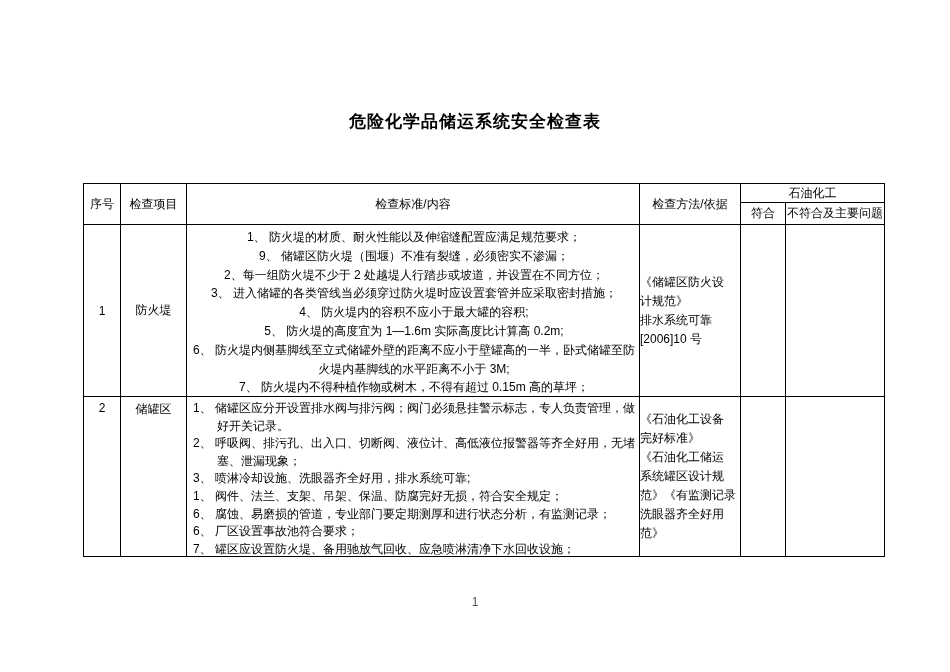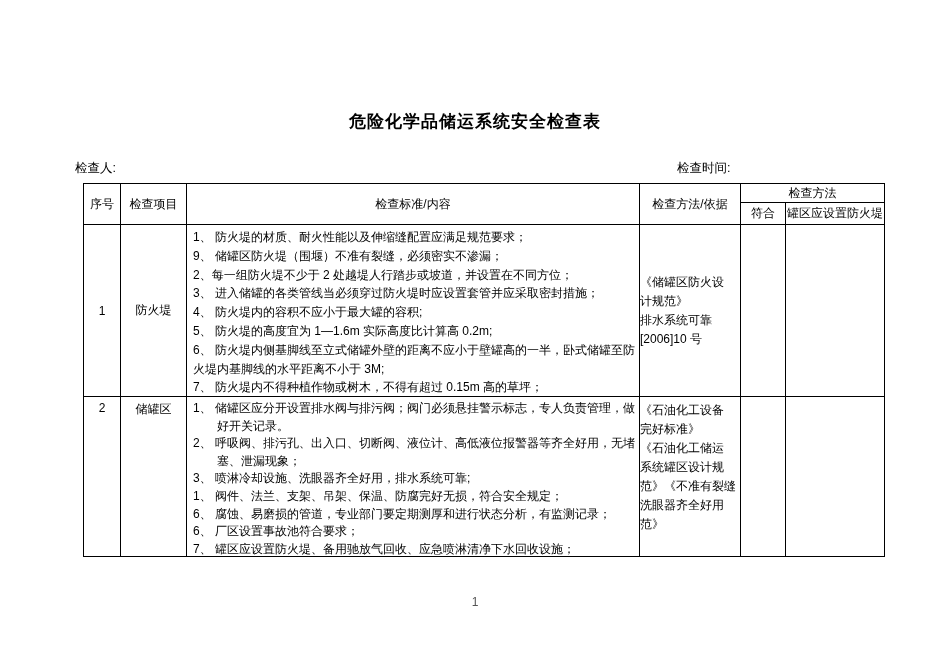--- a/index.html
+++ b/index.html
@@ -29,70 +29,66 @@
   tr.body-row-2 { height:159px; }
 
   td.seq-cell, td.item-cell { text-align:center; }
   tr.body-row-1 td.seq-cell, tr.body-row-1 td.item-cell { vertical-align:middle; }
   tr.body-row-2 td.seq-cell, tr.body-row-2 td.item-cell { vertical-align:top; padding-top:4px; }
 
   td.std-cell { vertical-align:top; }
   .std-wrap { padding:3px 4px 0 6px; overflow:hidden; }
   tr.body-row-1 .std-wrap { height:168px; }
   tr.body-row-2 .std-wrap { height:156px; }
-  tr.body-row-1 .std-item { line-height:18.8px; }
+  tr.body-row-1 .std-item { line-height:18.8px;text-align:center; }
   tr.body-row-2 .std-item { line-height:17.6px; padding-left:24px; text-indent:-24px; }
 
   td.method-cell { text-align:left; }
   tr.body-row-1 td.method-cell { vertical-align:middle; }
-  tr.body-row-2 td.method-cell { vertical-align:top; padding-top:4px; }
+  tr.body-row-2 td.method-cell { vertical-align:top; padding-top:13px; }
   .method-line { line-height:19px; }
   .method-wrap { overflow:hidden; }
   tr.body-row-1 .method-wrap { max-height:169px; }
   tr.body-row-2 .method-wrap { max-height:153px; }
 
   td.eval-cell { vertical-align:top; }
 
   .page-num {
     position:absolute; top:595px; left:0; width:100%;
     text-align:center; font-size:12px; color:#555;
   }
 </style>
 </head>
 <body>
 
 <div class="page">
 
   <div class="doc-title">危险化学品储运系统安全检查表</div>
 
-  <div class="meta-row">
-    <span class="meta-inspector">检查人:</span>
-    <span class="meta-time">检查时间:</span>
-  </div>
 
   <table class="check">
     <colgroup>
       <col style="width:37px">
         <col style="width:66px">
         <col style="width:453px">
       <col style="width:101px">
         <col style="width:45px">
         <col style="width:99px">
     </colgroup>
     <thead>
       <tr class="hrow-1">
         <th rowspan="2">序号</th>
         <th rowspan="2">检查项目</th>
         <th rowspan="2">检查标准/内容</th>
         <th rowspan="2">检查方法/依据</th>
-        <th colspan="2">检查方法</th>
+        <th colspan="2">石油化工</th>
       </tr>
       <tr class="hrow-2">
         <th>符合</th>
-        <th>罐区应设置防火堤</th>
+        <th>不符合及主要问题</th>
       </tr>
     </thead>
     <tbody>
       <tr class="body-row-1">
         <td class="seq-cell">1</td>
         <td class="item-cell">防火堤</td>
         <td class="std-cell">
           <div class="std-wrap">
             <div class="std-item">1、 防火堤的材质、耐火性能以及伸缩缝配置应满足规范要求；</div>
             <div class="std-item">9、 储罐区防火堤（围堰）不准有裂缝，必须密实不渗漏；</div>
@@ -129,21 +125,21 @@
             <div class="std-item">6、 厂区设置事故池符合要求；</div>
             <div class="std-item">7、 罐区应设置防火堤、备用驰放气回收、应急喷淋清净下水回收设施；</div>
           </div>
         </td>
         <td class="method-cell">
           <div class="method-wrap">
             <div class="method-line">《石油化工设备</div>
             <div class="method-line">完好标准》</div>
             <div class="method-line">《石油化工储运</div>
             <div class="method-line">系统罐区设计规</div>
-            <div class="method-line">范》《不准有裂缝</div>
+            <div class="method-line">范》《有监测记录</div>
             <div class="method-line">洗眼器齐全好用</div>
             <div class="method-line">范》</div>
           </div>
         </td>
         <td class="eval-cell"></td>
         <td class="eval-cell"></td>
       </tr>
     </tbody>
   </table>
 

